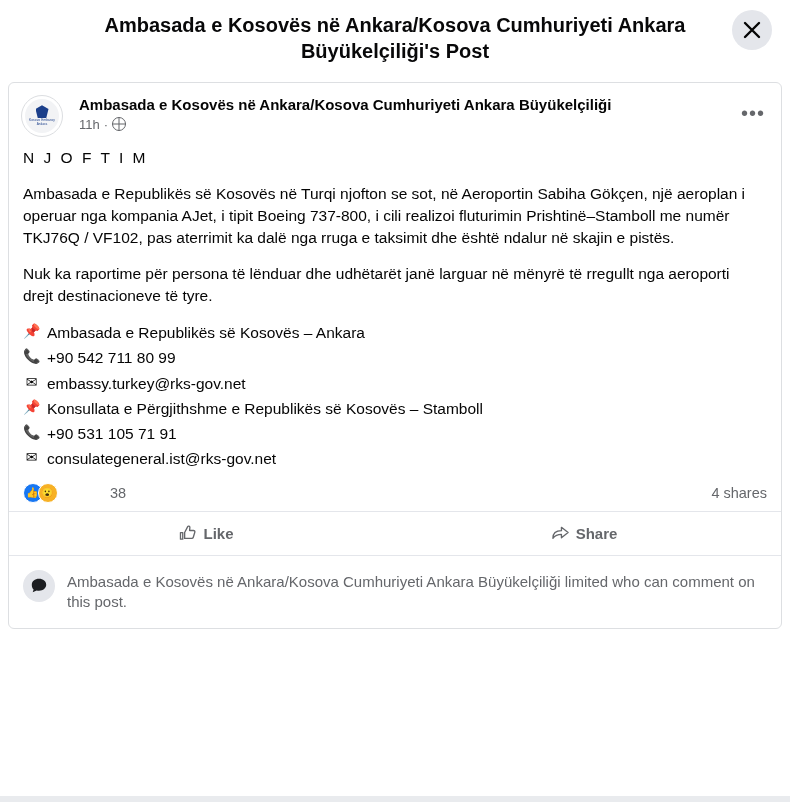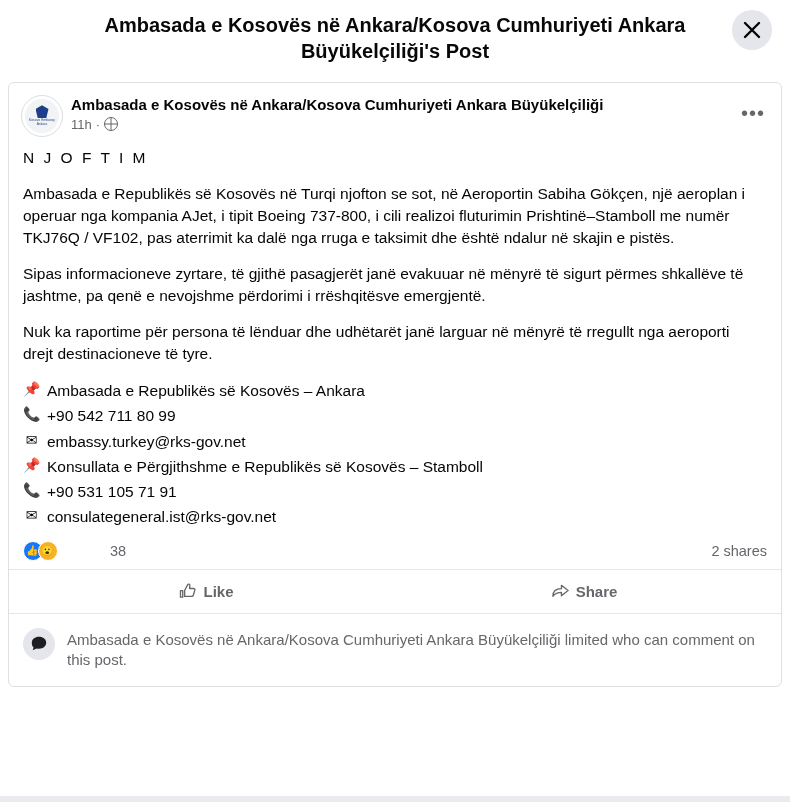--- a/index.html
+++ b/index.html
@@ -89,21 +89,21 @@
     margin-bottom: 1px;
   }
   .avatar-text {
     font-size: 3.2px;
     color: #1b3f8b;
     line-height: 1.15;
     text-align: center;
     letter-spacing: 0.1px;
   }
   .head-text {
-    margin-left: 8px;
+    margin-left: 16px;
     padding-top: 1px;
     flex: 1 1 auto;
     min-width: 0;
   }
   .page-name {
     font-size: 15px;
     font-weight: bold;
     color: #050505;
     line-height: 1.25;
   }
@@ -302,21 +302,20 @@
           <span class="dot-sep">·</span>
           <span class="globe"></span>
         </div>
       </div>
       <button class="more-button">•••</button>
     </div>
 
     <div class="post-body">
       <p class="njoftim">N J O F T I M</p>
       <p>Ambasada e Republikës së Kosovës në Turqi njofton se sot, në Aeroportin Sabiha Gökçen, një aeroplan i operuar nga kompania AJet, i tipit Boeing 737-800, i cili realizoi fluturimin Prishtinë–Stamboll me numër TKJ76Q / VF102, pas aterrimit ka dalë nga rruga e taksimit dhe është ndalur në skajin e pistës.</p>
-      <p>Sipas informacioneve zyrtare, të gjithë pasagjerët janë evakuuar në mënyrë të sigurt përmes shkallëve të jashtme, pa qenë e nevojshme përdorimi i rrëshqitësve emergjentë.</p>
       <p>Nuk ka raportime për persona të lënduar dhe udhëtarët janë larguar në mënyrë të rregullt nga aeroporti drejt destinacioneve të tyre.</p>
 
       <div class="contact-block">
         <div class="contact-line">
           <span class="ico">📌</span>
           <span class="txt">Ambasada e Republikës së Kosovës – Ankara</span>
         </div>
         <div class="contact-line">
           <span class="ico">📞</span>
           <span class="txt">+90 542 711 80 99</span>
@@ -341,21 +340,21 @@
     </div>
 
     <div class="reactions-row">
       <div class="reactions-left">
         <span class="reaction-icons">
           <span class="r-icon r-like">👍</span>
           <span class="r-icon r-wow">😮</span>
         </span>
         <span class="reaction-count">38</span>
       </div>
-      <div class="shares-count">2 shares</div>
+      <div class="shares-count">4 shares</div>
     </div>
 
     <div class="actions-row">
       <button class="action-btn">
         <svg width="19" height="19" viewBox="0 0 20 20">
           <path d="M5 9v7H2.6V9H5zM7 9l3.2-6.2c.6-1.1 2.4-.6 2.3.8l-.3 3.2h4.1c1 0 1.7.9 1.4 1.9l-1.6 5.3c-.2.7-.9 1.2-1.6 1.2H7V9z" fill="none" stroke="#65676b" stroke-width="1.4" stroke-linejoin="round"></path>
         </svg>
         <span>Like</span>
       </button>
       <button class="action-btn">

